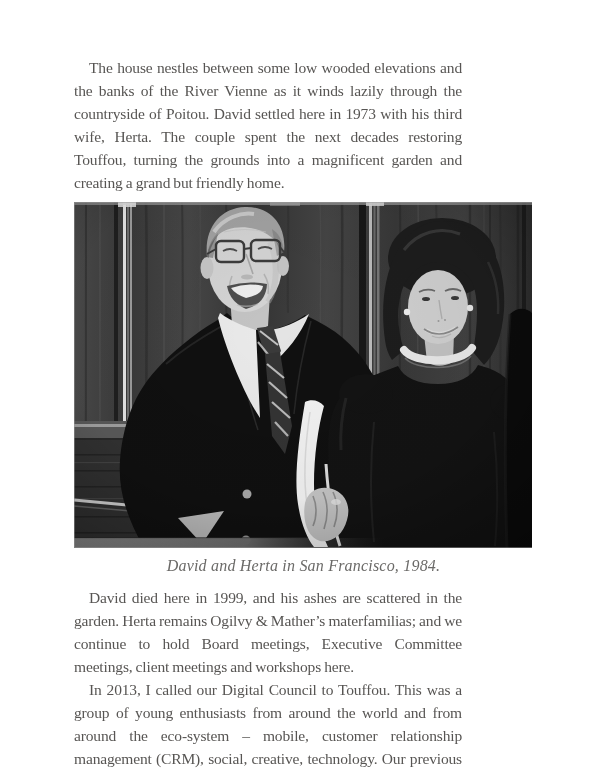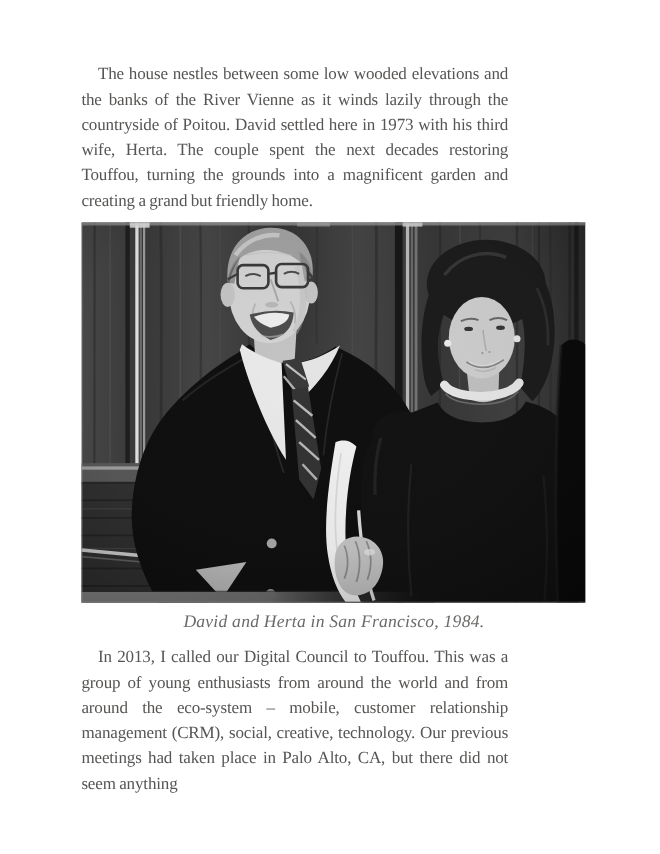--- a/index.html
+++ b/index.html
@@ -235,15 +235,16 @@
         <ellipse cx="262" cy="300" rx="5" ry="3" fill="#e3e3e3" opacity="0.8"></ellipse>
       </g>
 
       <rect x="0" y="0" width="459" height="346" fill="url(#vig)"></rect>
       <rect x="0.5" y="0.5" width="458" height="345" fill="none" stroke="#9a9a9a" stroke-width="1" opacity="0.5"></rect>
     </svg>
 
     <figcaption class="photo-caption">David and Herta in San Francisco, 1984.</figcaption>
   </figure>
 
+  <p class="para">David died here in 1999, and his ashes are scattered in the garden. Herta remains Ogilvy &amp; Mather’s materfamilias; and we continue to hold Board meetings, Executive Committee meetings, client meetings and workshops here.</p>
   <p class="para">In 2013, I called our Digital Council to Touffou. This was a group of young enthusiasts from around the world and from around the eco-system – mobile, customer relationship management (CRM), social, creative, technology. Our previous meetings had taken place in Palo Alto, CA, but there did not seem anything</p>
 
 </div>
 
 </body></html>

